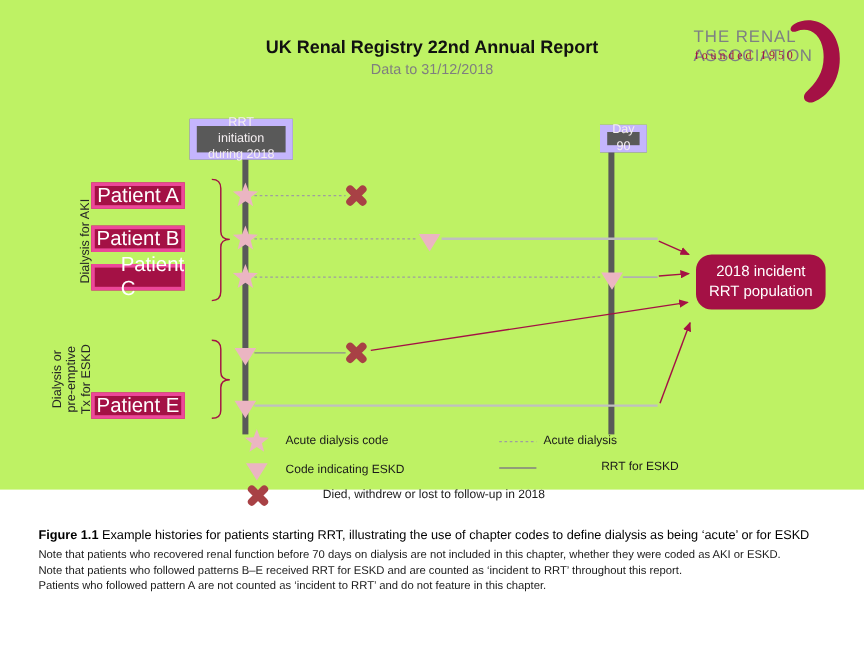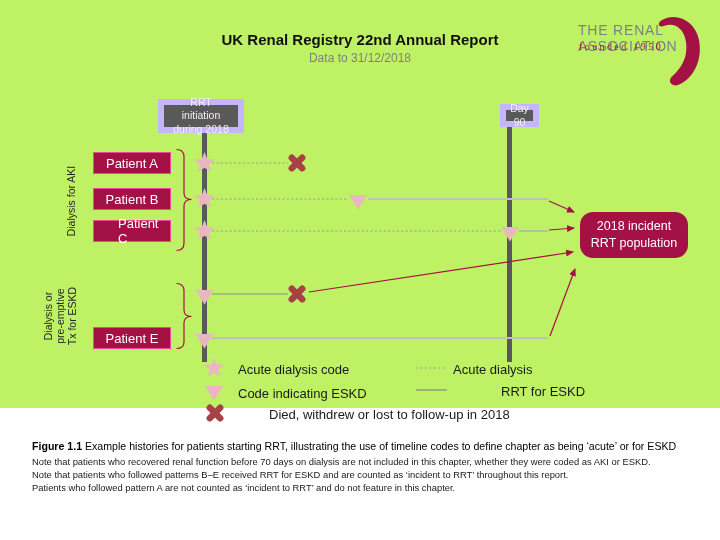--- a/index.html
+++ b/index.html
@@ -21,34 +21,34 @@
   .kidney { left:76px; top:0px; }
 
   
   .tl-box { background:#595959; border:6px solid #c4b5fd; color:#f4eef0;
             display:flex; align-items:center; justify-content:center; text-align:center;
             font-size:10.5px; line-height:1.25; }
   .tl-rrt { left:158px; top:99px; width:86px; height:34px; padding:2px 6px; }
   .tl-d90 { left:486px; top:104px; width:39px; height:23px;margin-left:14px; }
 
   
-  .pbox { left:93px; width:78px; height:22px; background:#a41145; border:1px solid #ec4899;
-          color:#fff; font-size:13px; display:flex; align-items:center; justify-content:center; }
+  .pbox { left:76px; width:78px; height:22px; background:#a41145; border:3px solid #ec4899;
+          color:#fff; font-size:17px; display:flex; align-items:center; justify-content:center; }
 
   
   .rot { transform:translate(-50%,-50%) rotate(-90deg); text-align:center;
          font-size:10.5px; color:#262626; line-height:1.15; }
 
   
   .incident { left:580px; top:212px; width:108px; height:46px; background:#a41145;
               color:#fff; font-size:12.5px; text-align:center; line-height:1.4;
               display:flex; align-items:center; justify-content:center; padding:2px 8px;border-radius:13px; }
 
   
-  .leg { font-size:13px; color:#1a1a1a; white-space:nowrap; }
+  .leg { font-size:10px; color:#1a1a1a; white-space:nowrap; }
 
   
   .figline { left:32px; top:440px; font-size:10.6px; color:#000; white-space:nowrap; }
   .figline b { font-weight:bold; }
   .note { left:32px; font-size:9.4px; color:#1a1a1a; white-space:nowrap; }
 
   svg.layer { position:absolute; left:0; top:0; }
 </style>
 </head>
 <body>
@@ -134,19 +134,19 @@
 
   <div class="abs incident">2018 incident RRT population</div>
 
   <div class="abs leg" style="left:238px; top:362px;">Acute dialysis code</div>
   <div class="abs leg" style="left:238px; top:386px;">Code indicating ESKD</div>
   <div class="abs leg" style="left:238px; top:407px;margin-left:31px;">Died, withdrew or lost to follow-up in 2018</div>
   <div class="abs leg" style="left:453px; top:362px;">Acute dialysis</div>
   <div class="abs leg" style="left:453px; top:384px;padding-left:48px;">RRT for ESKD</div>
 
   <div class="abs figline">
-    <b>Figure 1.1</b><span> Example histories for patients starting RRT, illustrating the use of timeline codes to define chapter as being ‘acute’ or for ESKD</span>
+    <b>Figure 1.1</b><span> Example histories for patients starting RRT, illustrating the use of chapter codes to define dialysis as being ‘acute’ or for ESKD</span>
   </div>
   <div class="abs note" style="top:456px;">Note that patients who recovered renal function before 70 days on dialysis are not included in this chapter, whether they were coded as AKI or ESKD.</div>
   <div class="abs note" style="top:469px;">Note that patients who followed patterns B–E received RRT for ESKD and are counted as ‘incident to RRT’ throughout this report.</div>
   <div class="abs note" style="top:482px;">Patients who followed pattern A are not counted as ‘incident to RRT’ and do not feature in this chapter.</div>
 
 </div>
 
 </body></html>

